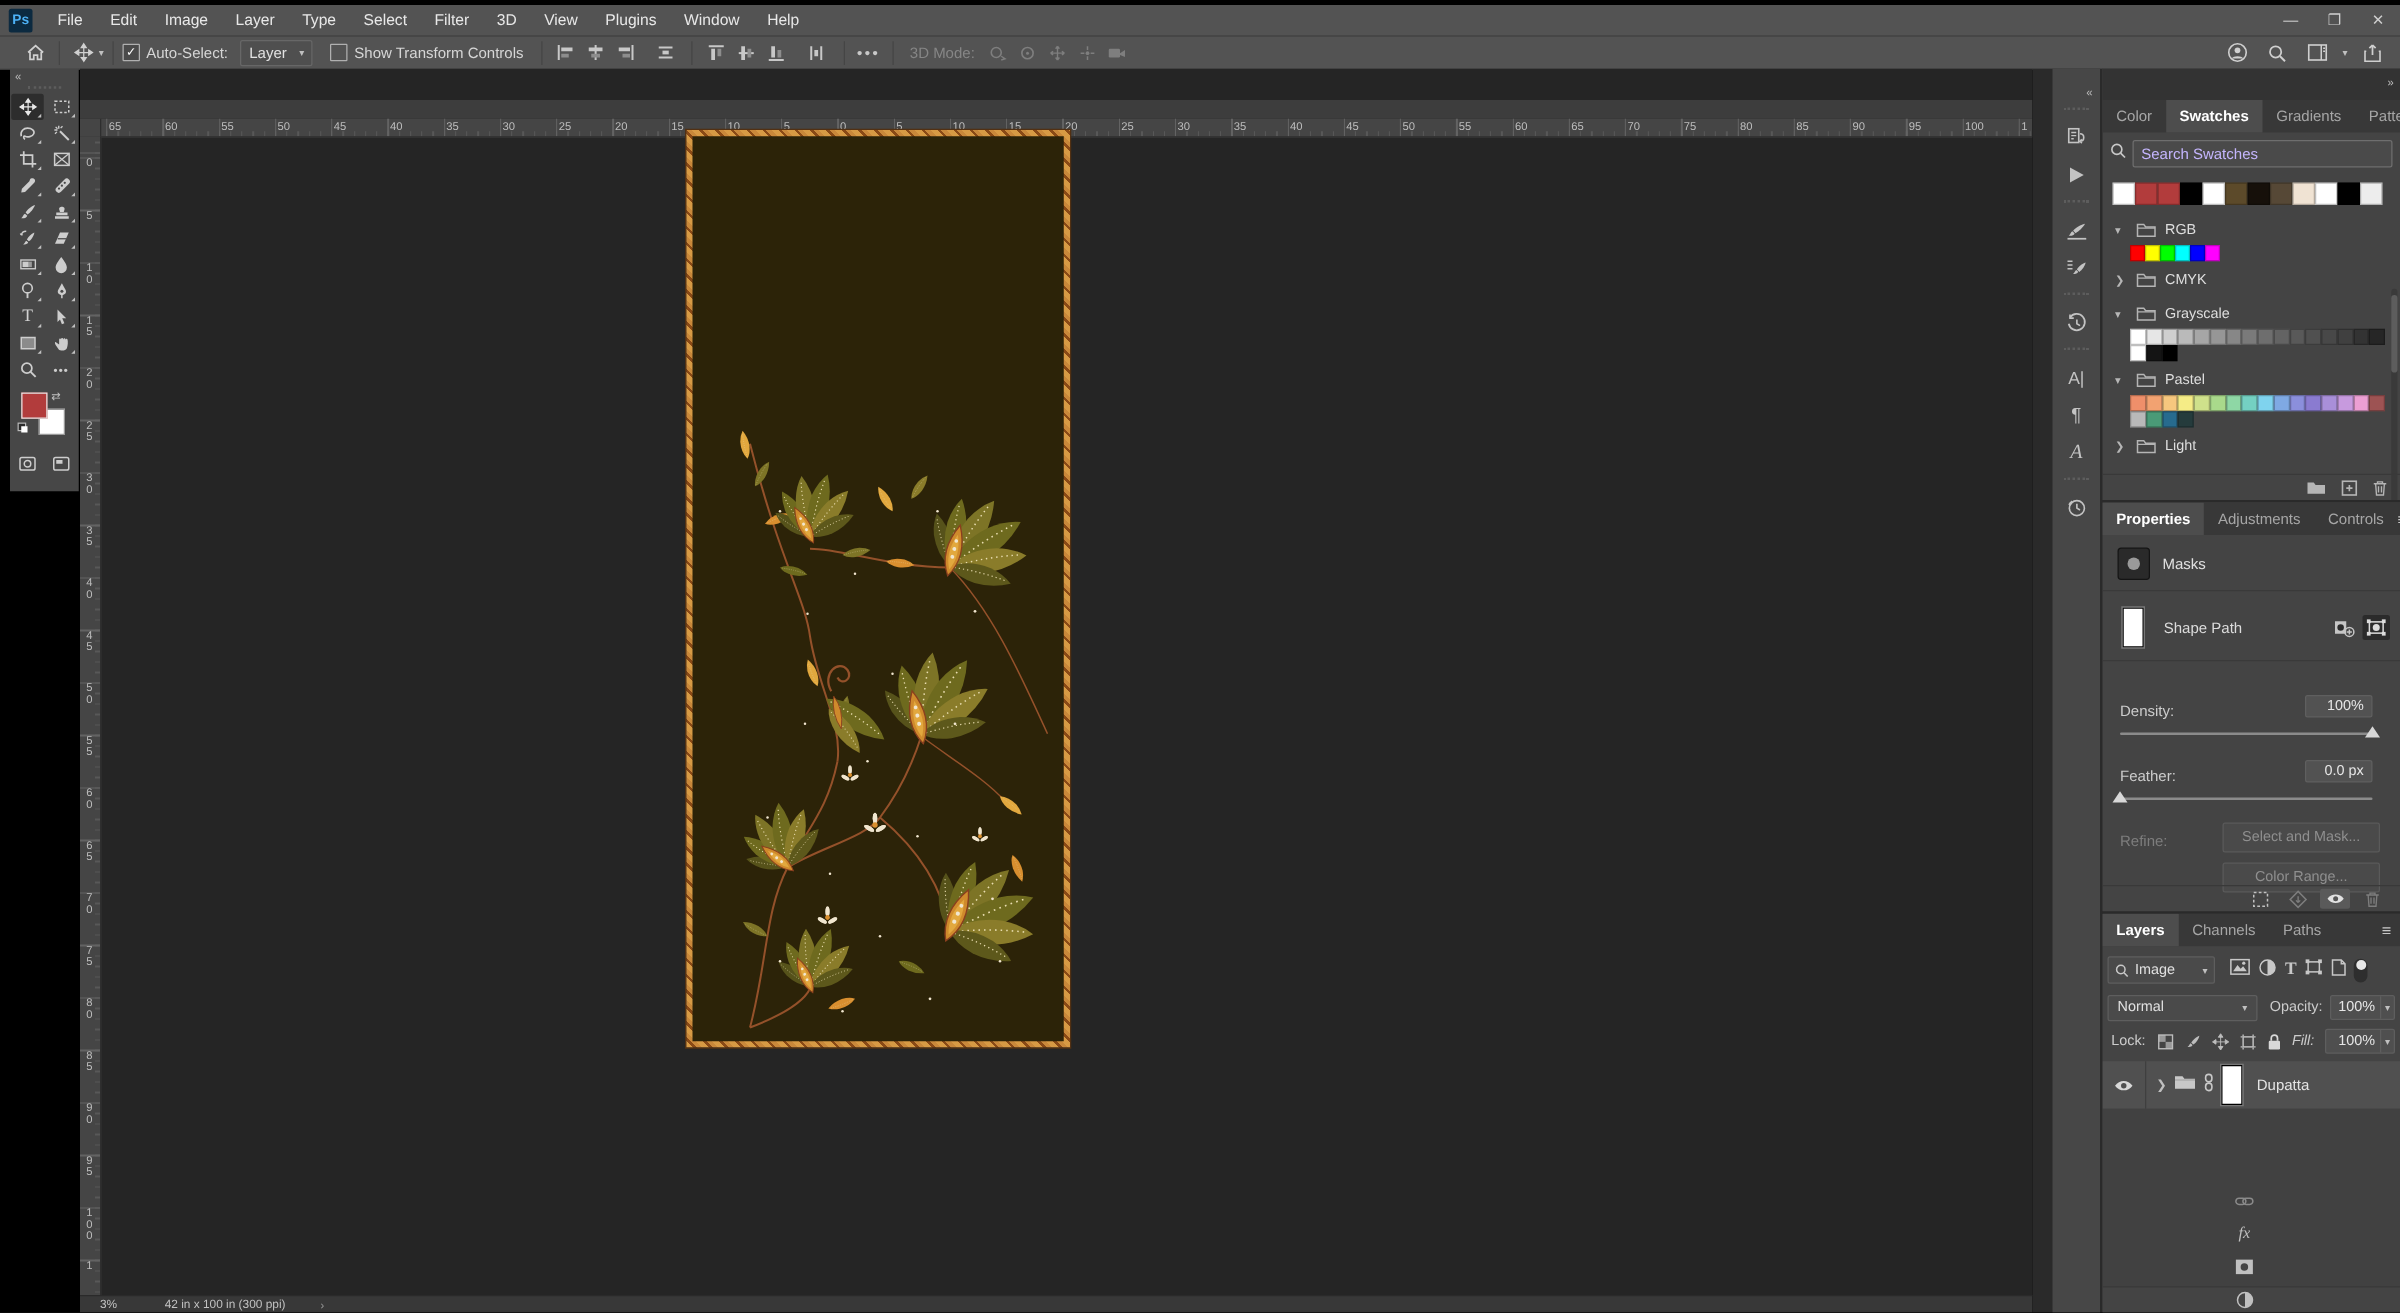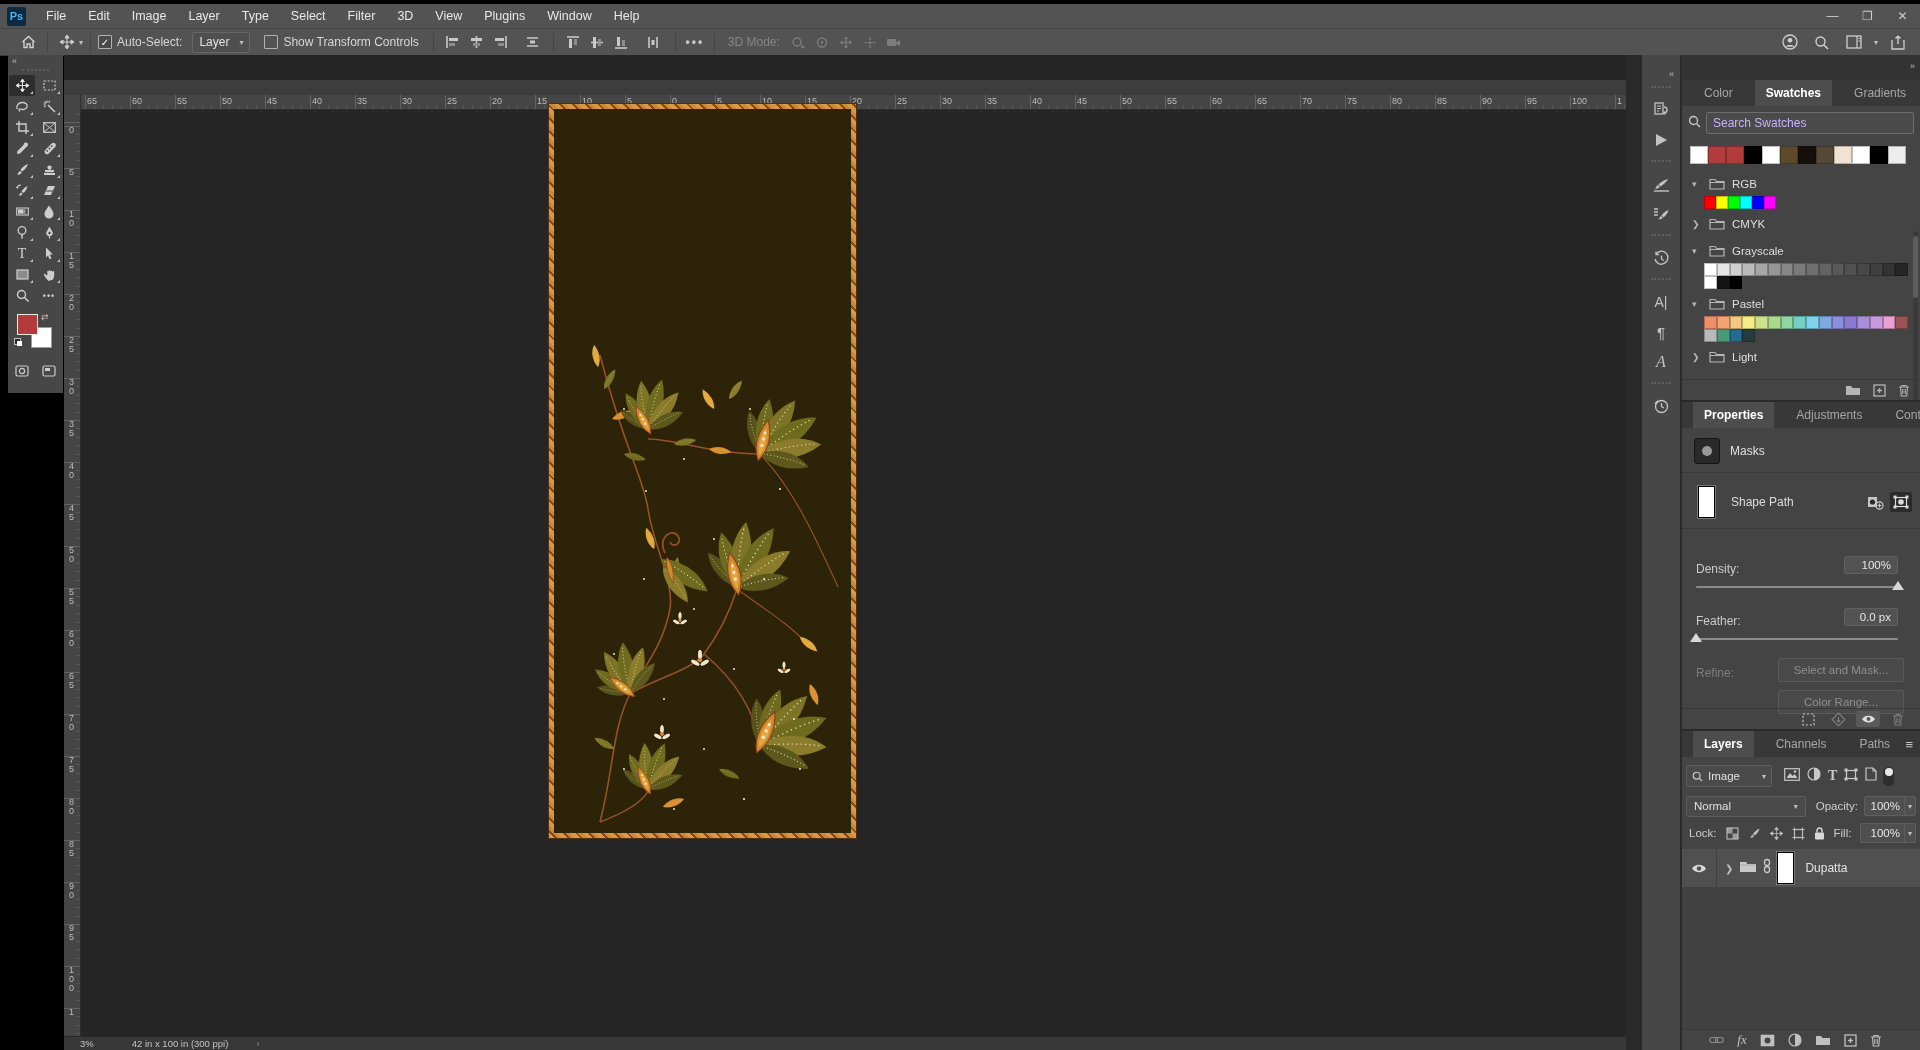--- a/index.html
+++ b/index.html
@@ -91,21 +91,21 @@
   #iconstrip{position:absolute;left:16px;top:0;width:38px;bottom:0;background:#474747;}
   #iconstrip .coll{position:absolute;right:6px;top:14px;font-size:9px;color:#bdbdbd;}
   .strip-grip{height:3px;margin:5px 9px 4px;border-top:2px dotted #5d5d5d;}
   .strip-icon{height:30px;display:flex;align-items:center;justify-content:center;color:#c3c3c3;font-size:15px;}
   .strip-icon svg{display:block;}
   #panels{position:absolute;left:56px;top:0;width:238px;bottom:0;}
   .panel{position:absolute;left:0;width:238px;background:#444444;overflow:hidden;}
   .ptop{position:absolute;left:0;right:0;top:0;height:25px;background:#333333;}
   .ptop .expand{position:absolute;right:5px;top:6px;font-size:9px;color:#bdbdbd;}
   .ptabs{position:absolute;left:0;right:0;top:25px;height:26px;background:#383838;display:flex;align-items:stretch;}
-  .ptab{padding:0 11px;display:flex;align-items:center;font-size:12px;color:#a6a6a6;margin-left:11px;}
+  .ptab{padding:0 11px;display:flex;align-items:center;font-size:12px;color:#a6a6a6;}
   .ptab.active{background:#4d4d4d;color:#ffffff;font-weight:bold;}
   .pmenu{margin-left:auto;color:#c8c8c8;font-size:13px;display:flex;align-items:center;padding-right:7px;}
   .pbody{position:absolute;left:0;right:0;top:51px;bottom:0;}
   
   #search-row{position:absolute;left:6px;top:6px;right:6px;height:22px;display:flex;align-items:center;gap:5px;}
   #search-box{flex:1;height:20px;background:#4a4a4a;border:1px solid #6e6e6e;border-radius:2px;
               display:flex;align-items:center;padding:0 6px;font-size:12px;color:#c4b5fd;}
   .mag{color:#c8c8c8;}
   #recent-swatches{position:absolute;left:8px;top:40px;display:flex;}
   .sw{outline:1px solid rgba(0,0,0,.25);outline-offset:-1px;}
@@ -160,21 +160,21 @@
   .opq-box .v{flex:1;text-align:right;padding-right:4px;}
   .opq-box .chev{border-left:1px solid #5e5e5e;padding:0 3px;height:100%;display:flex;align-items:center;}
   .lock-row{position:absolute;left:7px;top:66px;right:4px;height:20px;display:flex;align-items:center;
             font-size:11.5px;color:#cccccc;gap:9px;}
   .lock-row .ic{color:#bdbdbd;display:flex;}
   .layer-row{position:absolute;left:0;right:0;top:92px;height:38px;background:#505050;display:flex;align-items:center;}
   .eye-cell{width:34px;height:100%;border-right:1px solid #3f3f3f;display:flex;align-items:center;justify-content:center;color:#d8d8d8;}
   .layer-row .ch{color:#c0c0c0;font-size:10px;margin:0 6px 0 8px;}
   .layer-name{margin-left:11px;font-size:12px;color:#e4e4e4;}
   .layers-empty{position:absolute;left:0;right:0;top:130px;bottom:20px;background:#414141;}
-  .lfoot{justify-content:center;gap:13px;padding-right:11px;border-top:1px solid #393939;background:#444;}
+  .lfoot{justify-content:center;gap:13px;padding-right:11px;border-top:1px solid #393939;background:#444;flex-direction:column;}
   svg{overflow:visible;}
 </style>
 </head>
 <body>
 
 <div id="menubar">
   <div class="ps-logo">Ps</div>
 
   <div id="menu-items" style="display:flex;">
       <span class="menu-item">File</span>
@@ -1094,21 +1094,21 @@
                 <rect x="2.5" y="2.5" width="8" height="8" fill="none" stroke="#bdbdbd" stroke-width="1.2"></rect>
                 <path d="M2.5 0.5 V2 M10.5 0.5 V2 M2.5 11 V12.5 M10.5 11 V12.5 M0.5 2.5 H2 M11 2.5 H12.5 M0.5 10.5 H2 M11 10.5 H12.5" stroke="#bdbdbd" stroke-width="1.1"></path>
               </svg>
             </span>
           <span class="ic">
               <svg width="11" height="13" viewBox="0 0 11 13">
                 <rect x="1" y="5.5" width="9" height="7" rx="1" fill="#d8d8d8"></rect>
                 <path d="M3 5.5 V3.5 A2.5 2.5 0 0 1 8 3.5 V5.5" fill="none" stroke="#d8d8d8" stroke-width="1.4"></path>
               </svg>
             </span>
-          <span style="margin-left:auto;">Fill:</span>
+          <span style="margin-left:auto;font-style:italic;">Fill:</span>
           <div class="opq-box">
             <span class="v">100%</span>
               <span class="chev">▾</span>
           </div>
         </div>
         <div class="layer-row">
           <div class="eye-cell">
               <svg width="16" height="11" viewBox="0 0 16 11">
                 <path d="M1 5.5 C4.5 0.5 11.5 0.5 15 5.5 C11.5 10.5 4.5 10.5 1 5.5 Z" fill="#d8d8d8"></path>
                 <circle cx="8" cy="5.5" r="2.2" fill="#505050"></circle>

